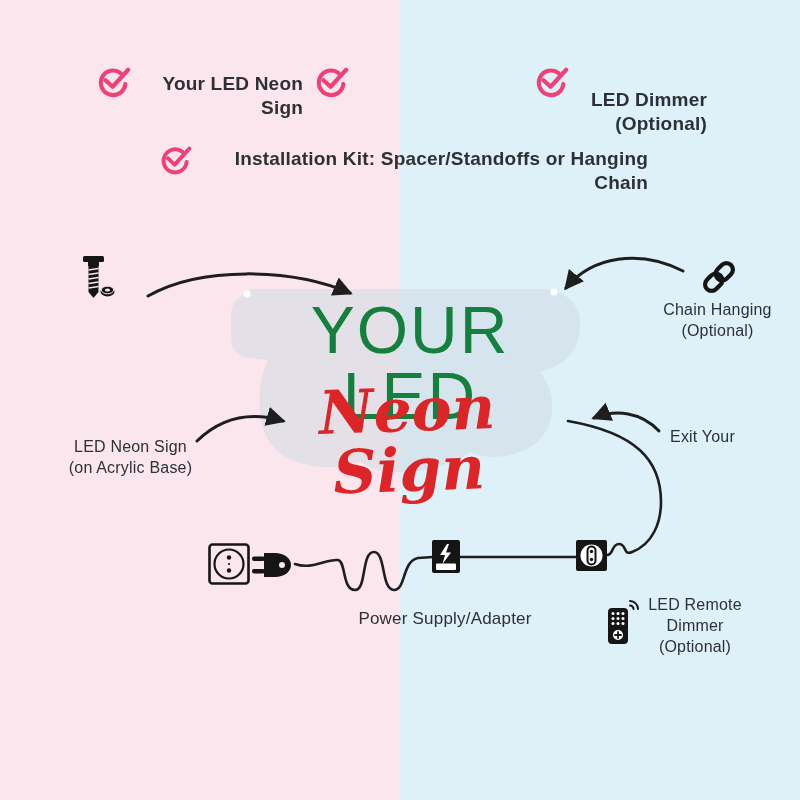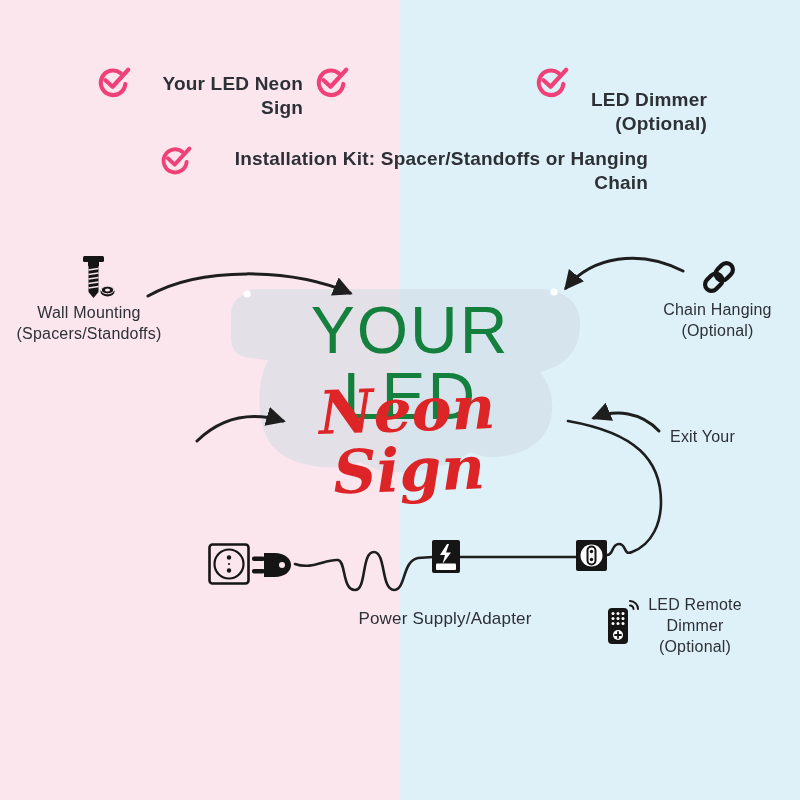--- a/index.html
+++ b/index.html
@@ -103,32 +103,32 @@
       <line x1="16.5" y1="14" x2="26.5" y2="12.5"></line>
       <line x1="16.5" y1="18.5" x2="26.5" y2="17"></line>
       <line x1="16.5" y1="23" x2="26.5" y2="21.5"></line>
       <line x1="16.5" y1="27.5" x2="26.5" y2="26"></line>
       <line x1="16.5" y1="32" x2="26.5" y2="30.5"></line>
     </g>
     <ellipse cx="35.5" cy="35.5" rx="7" ry="5" fill="#151515"></ellipse>
     <ellipse cx="35.5" cy="34" rx="6.2" ry="3.8" fill="#151515" stroke="#fbe6ee" stroke-width="1"></ellipse>
     <ellipse cx="35.5" cy="34" rx="2.6" ry="1.6" fill="#fbe6ee"></ellipse>
   </svg>
-  <div class="abs callout multiline" style="left:0px;top:303px;width:178px">Wall Mounting
-(Spacers/Standoffs)</div>
 
   <svg class="abs" style="left:698px;top:256px" width="42" height="42" viewBox="0 0 42 42">
     <g transform="rotate(-45 21 21)" fill="none" stroke="#151515" stroke-width="4.2">
       <rect x="4" y="14.5" width="19" height="13" rx="6.5"></rect>
       <rect x="19" y="14.5" width="19" height="13" rx="6.5"></rect>
     </g>
   </svg>
   <div class="abs callout multiline" style="left:630px;top:300px;width:175px">Chain Hanging
 (Optional)</div>
 
+  <div class="abs callout multiline" style="left:28px;top:437px;width:205px">LED Neon Sign
+(on Acrylic Base)</div>
   <div class="abs callout" style="left:650px;top:427px;width:105px">Exit Your</div>
 
   <svg class="abs" style="left:208px;top:543px" width="42" height="42" viewBox="0 0 42 42">
     <rect x="1.5" y="1.5" width="39" height="39" rx="3" fill="none" stroke="#151515" stroke-width="2.6"></rect>
     <circle cx="21" cy="21" r="14.5" fill="none" stroke="#151515" stroke-width="2.2"></circle>
     <circle cx="21" cy="14.5" r="2.2" fill="#151515"></circle>
     <circle cx="21" cy="21" r="1.1" fill="#151515"></circle>
     <circle cx="21" cy="27.5" r="2.2" fill="#151515"></circle>
   </svg>
 

